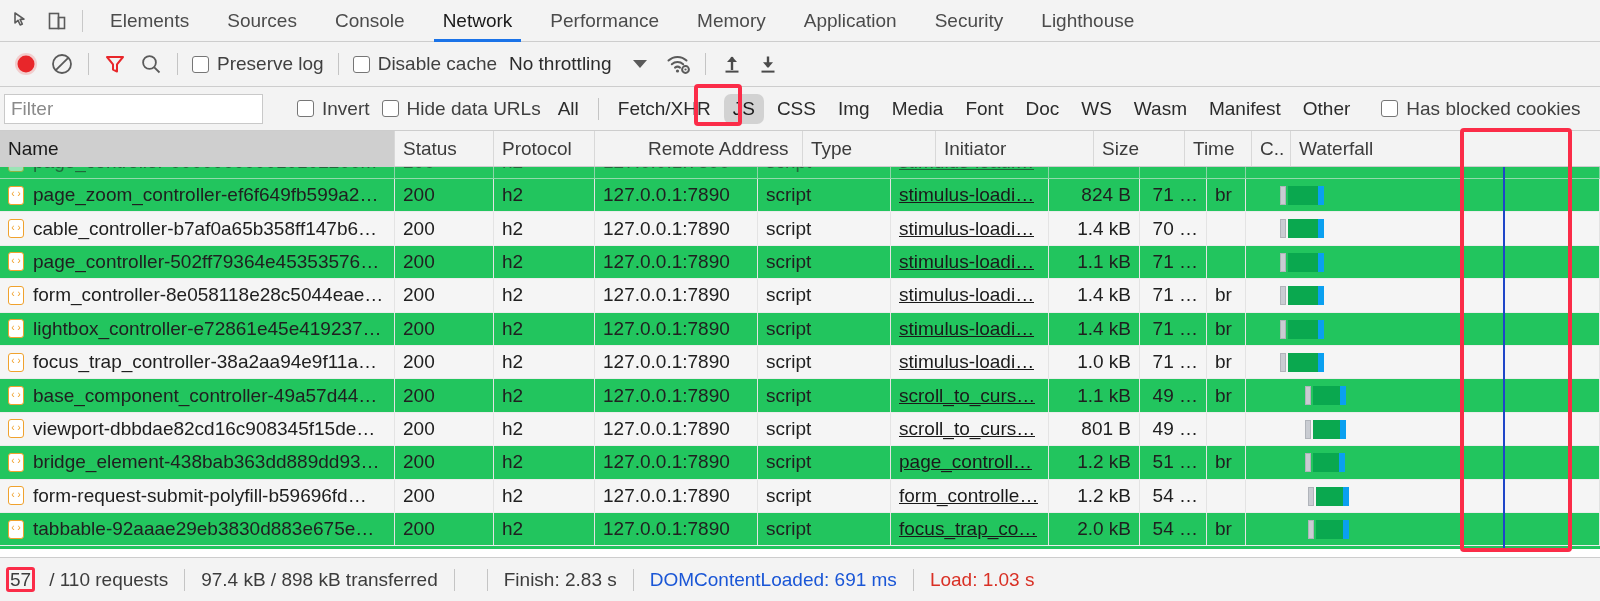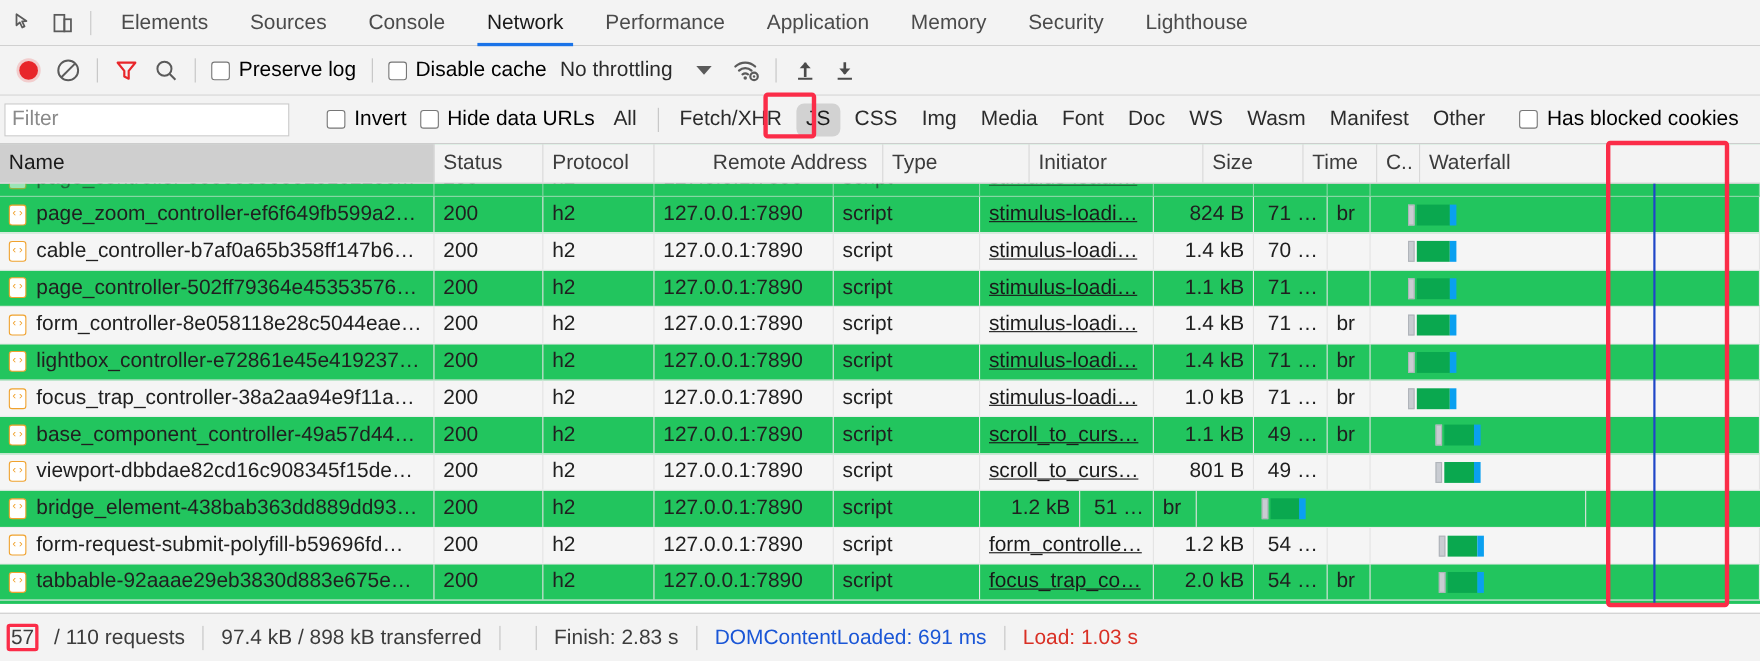--- a/index.html
+++ b/index.html
@@ -54,21 +54,21 @@
     width: 36px; height: 34px;
     display: flex; align-items: center; justify-content: center;
   }
   .tool-sep { width: 1px; height: 22px; background: #c4c4c4; margin: 0 8px; }
   .chk-wrap { display: flex; align-items: center; gap: 8px; padding: 0 6px; }
   .chkbox {
     width: 17px; height: 17px;
     border: 1.6px solid #767676; border-radius: 3px;
     background: #fff; flex: none;
   }
-  .chk-label { font-size: 19px; color: #000000; white-space: nowrap; }
+  .chk-label { font-size: 19px; color: #404040; white-space: nowrap; }
   .throttle {
     display:flex; align-items:center; gap: 4px;
     font-size: 19px; color: #2b2b2b; padding-left: 6px;
   }
   .caret-dn {
     width: 0; height: 0; margin-left: 18px;
     border-left: 7px solid transparent; border-right: 7px solid transparent;
     border-top: 8px solid #5a5a5a;
   }
 
@@ -206,24 +206,24 @@
         <div class="tab">
           <span>Console</span>
         </div>
         <div class="tab active">
           <span>Network</span>
         </div>
         <div class="tab">
           <span>Performance</span>
         </div>
         <div class="tab">
+          <span>Memory</span>
+        </div>
+        <div class="tab">
           <span>Application</span>
-        </div>
-        <div class="tab">
-          <span>Memory</span>
         </div>
         <div class="tab">
           <span>Security</span>
         </div>
         <div class="tab">
           <span>Lighthouse</span>
         </div>
       </div>
   </div>
 
@@ -535,20 +535,23 @@
         </div>
         <div class="trow">
           <div class="td name-cell" style="width: 395px; flex: 0 0 auto;">
             <span class="js-icon">‹›</span>
             <span>bridge_element-438bab363dd889dd93…</span>
           </div>
           <div class="td" style="width: 99px; flex: 0 0 auto;">200</div>
           <div class="td" style="width: 101px; flex: 0 0 auto;">h2</div>
           <div class="td" style="width: 163px; flex: 0 0 auto;">127.0.0.1:7890</div>
           <div class="td" style="width: 133px; flex: 0 0 auto;">script</div>
+          <div class="td" style="width: 158px; flex: 0 0 auto;">
+            <span class="init-link">page_controll…</span>
+          </div>
           <div class="td right" style="width: 91px; flex: 0 0 auto;">1.2 kB</div>
           <div class="td right" style="width: 67px; flex: 0 0 auto;">51 …</div>
           <div class="td" style="width: 39px; flex: 0 0 auto;">br</div>
           <div class="td wf-cell" style="width: 354px; flex: 0 0 auto;">
             <span class="wf-stall" style="left: 59px;"></span>
             <span class="wf-green" style="left: 67px; width: 26px;"></span>
             <span class="wf-blue" style="left: 93px;"></span>
           </div>
         </div>
         <div class="trow alt">

